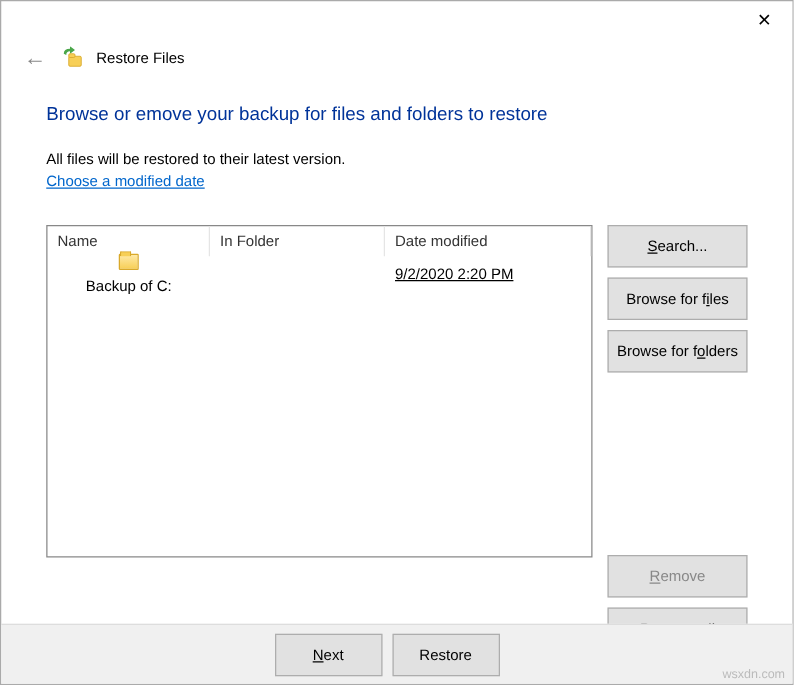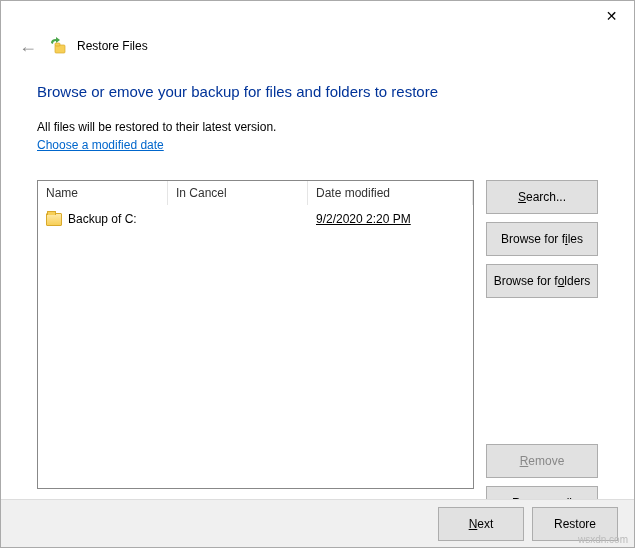--- a/index.html
+++ b/index.html
@@ -32,37 +32,37 @@
   .content { padding: 28px 36px 0 36px; }
   .heading {
     color: #003399; font-size: 15px; font-weight: 400; margin: 0 0 20px 0;
   }
   .subtext { font-size: 12px; color: #000; margin: 0 0 4px 0; }
   .link { color: #0066cc; text-decoration: underline; cursor: pointer; font-size: 12px; display: inline-block; }
   .main-row {
     display: flex; gap: 12px; margin-top: 28px; align-items: flex-start;
   }
   .listbox {
-    flex: 1; border: 1px solid #888; height: 309px; background: #fff;
+    flex: 1; border: 1px solid #888; height: 266px; background: #fff;
   }
   .list-header {
     display: flex; height: 24px; align-items: center; font-size: 12px; color: #333;
   }
   .list-header .col {
     border-right: 1px solid #e5e5e5; padding: 0 8px; height: 100%; display: flex; align-items: center;
   }
   .col-name { width: 130px; }
   .col-folder { width: 140px; }
   .col-date { flex: 1; border-right: none; }
   .list-body { padding-top: 4px; }
   .list-row {
     display: flex; align-items: center; height: 20px; font-size: 12px;
   }
   .list-row .cell { padding: 0 8px; }
-  .cell-name { width: 130px; display: flex; align-items: center; gap: 6px; }
+  .cell-name { width: 130px; display: flex; align-items: center; gap: 6px; flex-direction: column; }
   .cell-folder { width: 140px; }
   .cell-date { flex: 1; text-decoration: underline; }
   .folder-icon {
     width: 16px; height: 13px;
     background: linear-gradient(#ffe9a6, #f7cf57);
     border: 1px solid #d9a92b; border-radius: 1px; position: relative;
   }
   .folder-icon::before {
     content: ""; position: absolute; top: -3px; left: 0; width: 7px; height: 3px;
     background: #f7cf57; border: 1px solid #d9a92b; border-bottom: none; border-radius: 1px 1px 0 0;
@@ -72,21 +72,21 @@
     height: 24px; border: 1px solid #adadad; background: #e1e1e1;
     font-family: inherit; font-size: 12px; text-align: center;
     display: flex; align-items: center; justify-content: center;
     cursor: default; padding: 16px 6px;
   }
   .btn.disabled { color: #888; }
   .btn .ul { text-decoration: underline; }
   .footer {
     position: absolute; bottom: 0; left: 0; right: 0; height: 48px;
     background: #f0f0f0; border-top: 1px solid #ddd;
-    display: flex; justify-content: flex-end; align-items: center; gap: 8px; padding-right: 16px;
+    display: flex; justify-content: center; align-items: center; gap: 8px; padding-right: 16px;
   }
   .footer .btn { width: 86px; background: #e1e1e1; }
   .watermark {
     position: absolute; bottom: 2px; right: 6px; font-size: 10px; color: #bbb; pointer-events: none;
   }
 </style>
 </head>
 <body>
 
 <div class="window">
@@ -110,21 +110,21 @@
   <div class="content">
     <h1 class="heading">Browse or emove your backup for files and folders to restore</h1>
     <p class="subtext">All files will be restored to their latest version.</p>
     <a class="link">Choose a modified date</a>
 
     <div class="main-row">
 
       <div class="listbox">
         <div class="list-header">
           <div class="col col-name">Name</div>
-          <div class="col col-folder">In Cancel</div>
+          <div class="col col-folder">In Folder</div>
           <div class="col col-date">Date modified</div>
         </div>
         <div class="list-body">
           <div class="list-row">
             <div class="cell cell-name">
               <span class="folder-icon"></span>
               <span>Backup of C:</span>
             </div>
             <div class="cell cell-folder"></div>
             <div class="cell cell-date">9/2/2020 2:20 PM</div>

